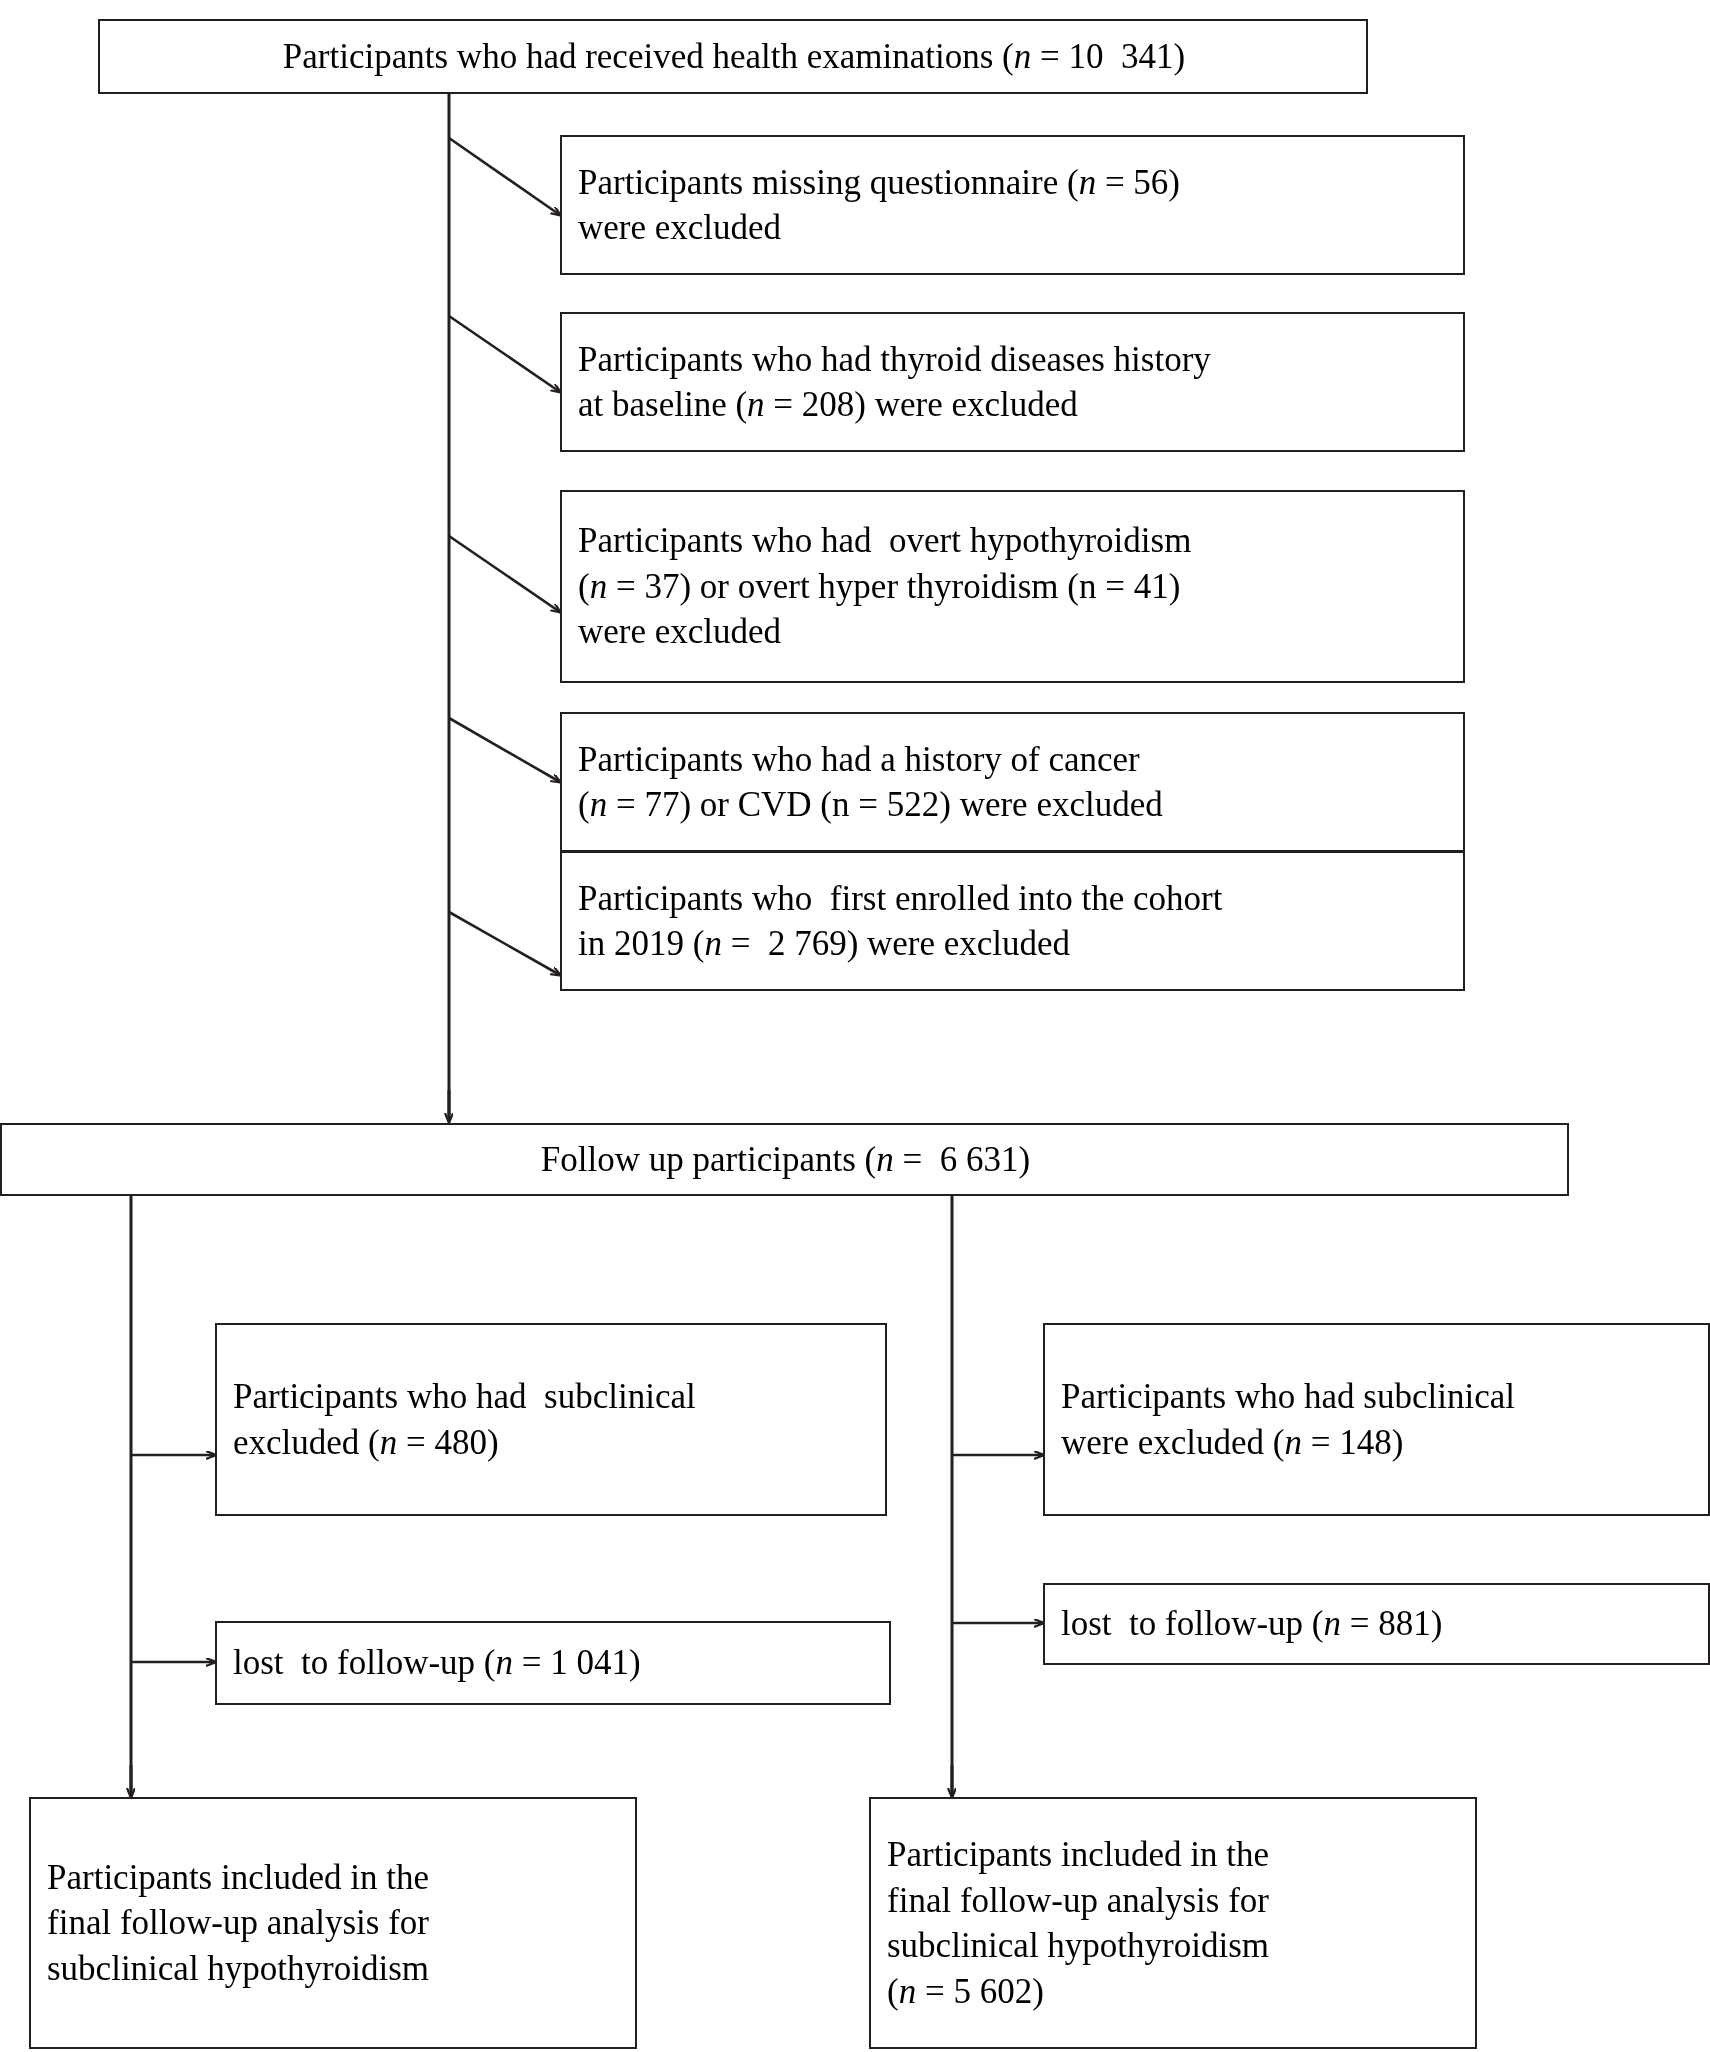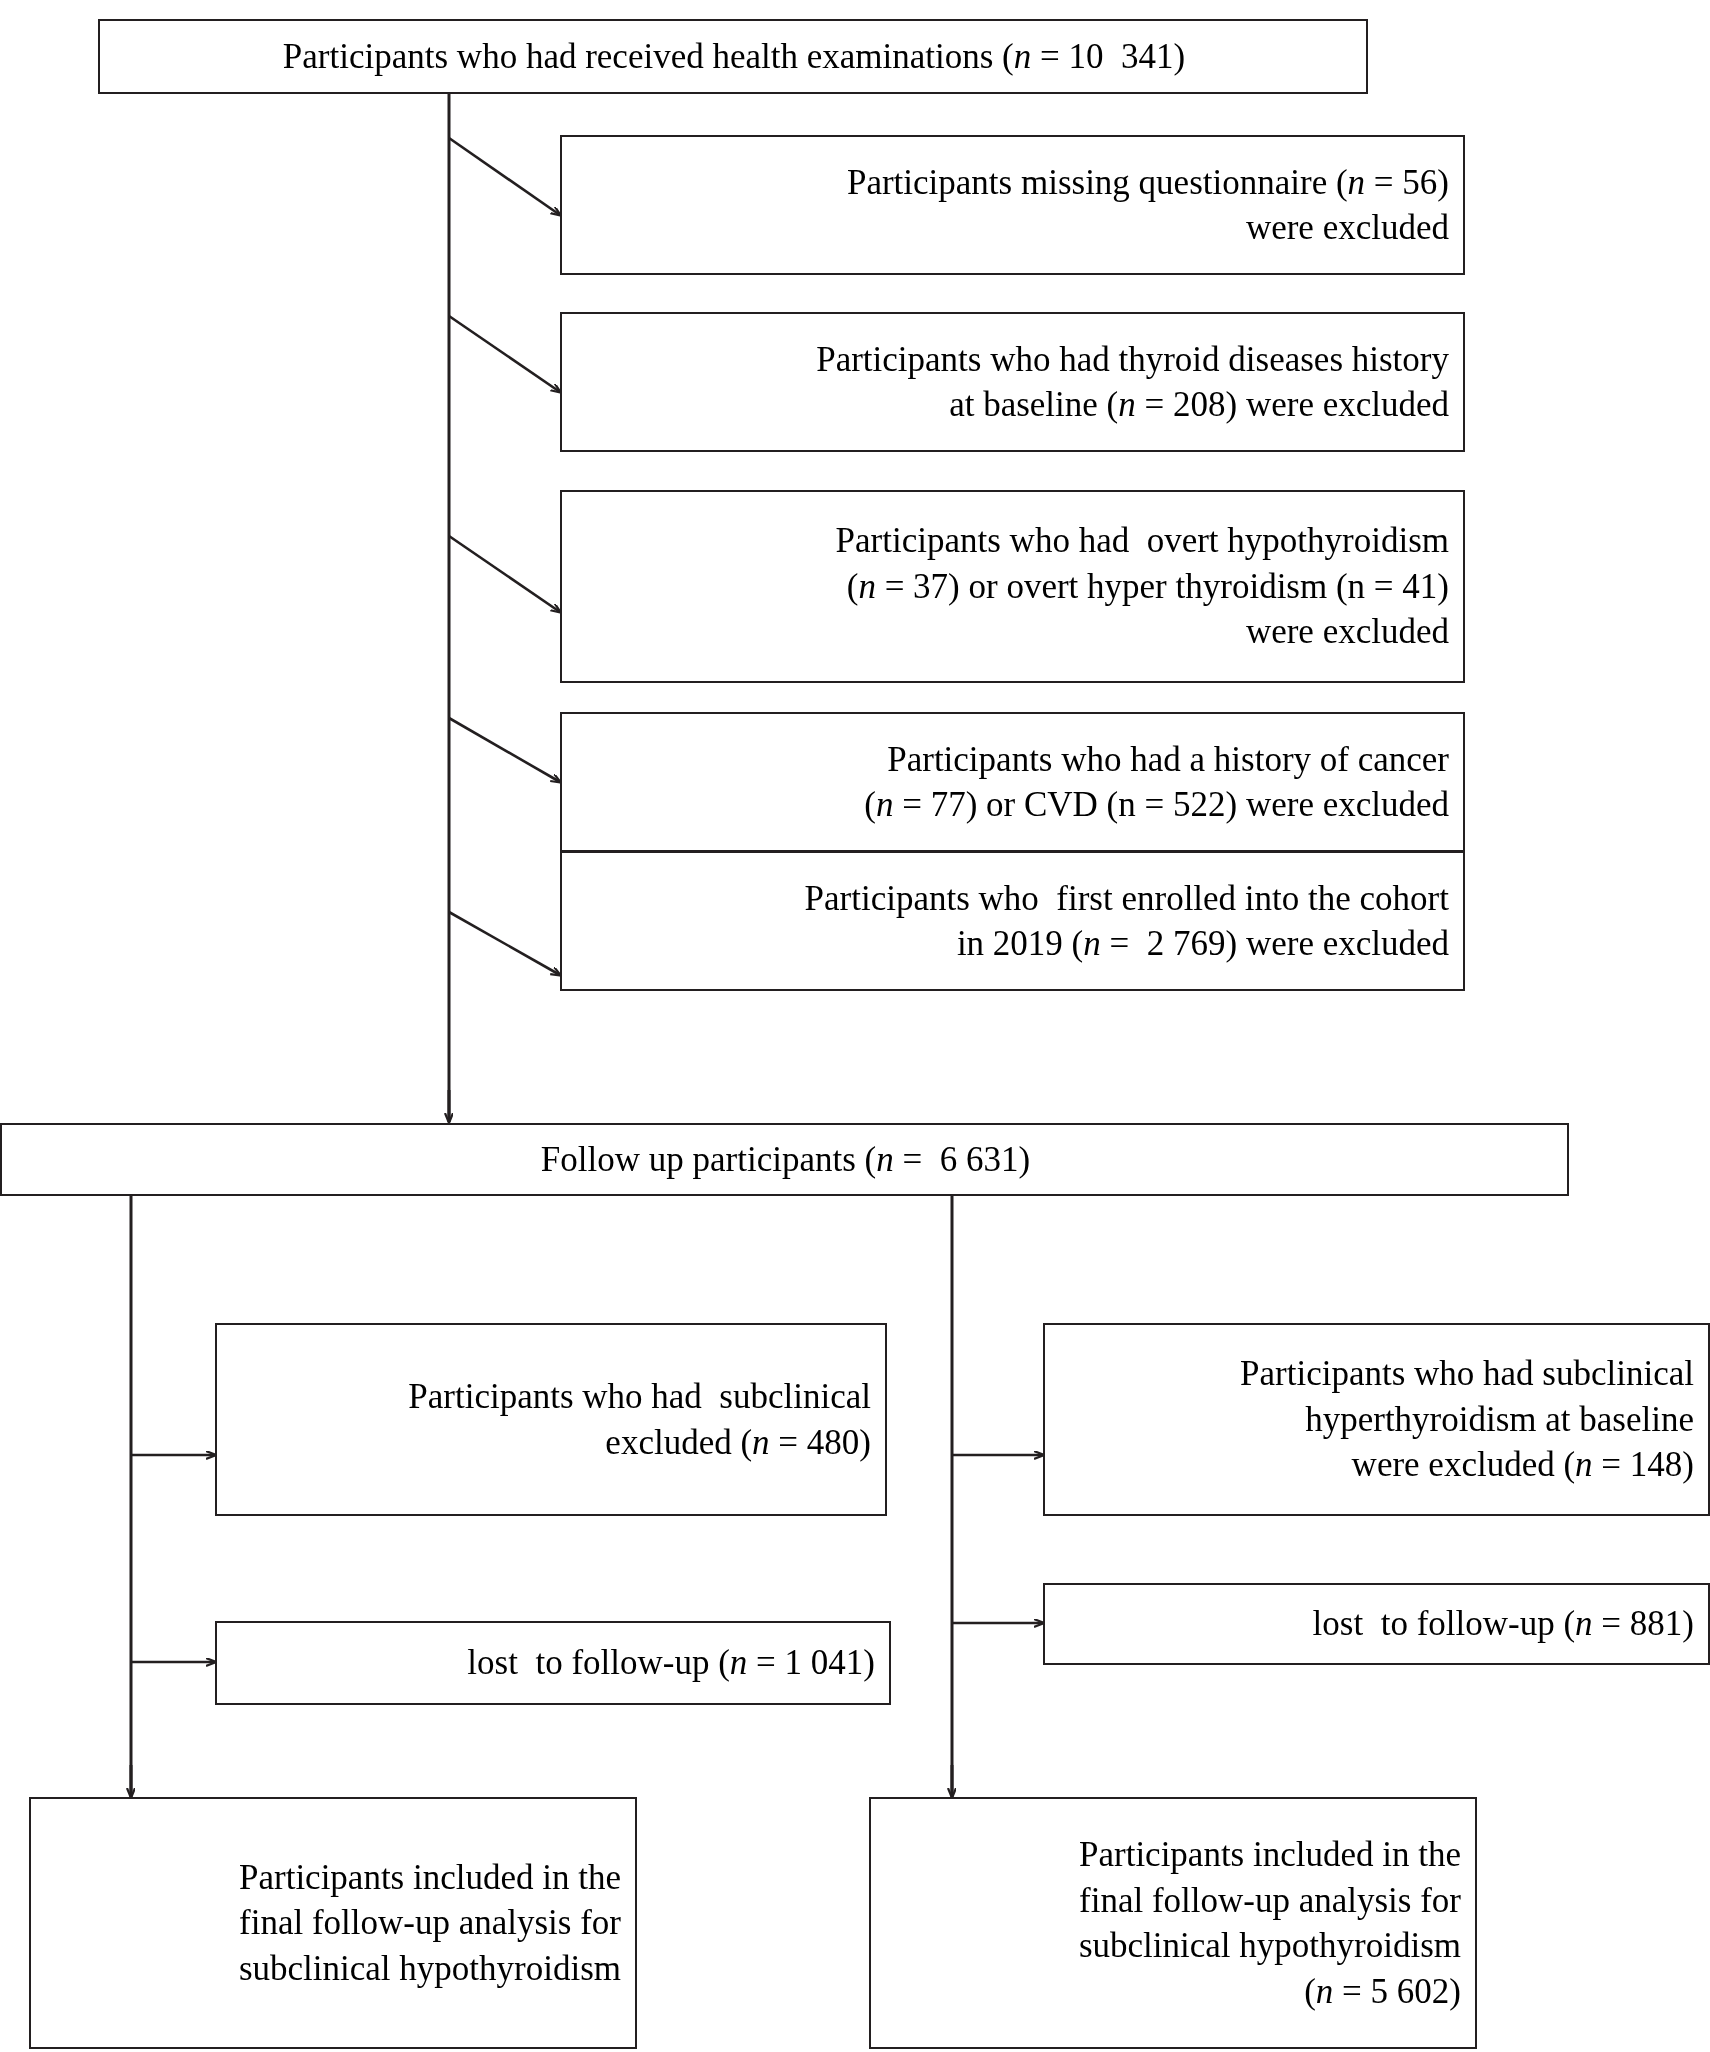--- a/index.html
+++ b/index.html
@@ -22,21 +22,20 @@
     position: absolute;
     box-sizing: border-box;
     border: 2px solid #231f20;
     background: #ffffff;
     font-size: 35px;
     line-height: 1.30;
     padding: 6px 14px 6px 16px;
     display: flex;
     flex-direction: column;
     justify-content: center;
-    text-align: right;
   }
   .box.center {
     align-items: center;
     text-align: center;
   }
   .box .ln { display: block; white-space: pre; }
   .ital { font-style: italic; }
   svg.lines {
     position: absolute;
     left: 0;
@@ -112,21 +111,20 @@
     <span class="ln">Follow up participants (<span class="ital">n</span> =  6 631)</span>
   </div>
 
   <div class="box" style="left:215px; top:1323px; width:672px; height:193px;">
     <span class="ln">Participants who had  subclinical</span>
     <span class="ln">excluded (<span class="ital">n</span> = 480)</span>
   </div>
 
   <div class="box" style="left:1043px; top:1323px; width:667px; height:193px;">
     <span class="ln">Participants who had subclinical</span>
-    <span class="ln">hyperthyroidism at baseline</span>
     <span class="ln">were excluded (<span class="ital">n</span> = 148)</span>
   </div>
 
   <div class="box" style="left:215px; top:1621px; width:676px; height:84px;">
     <span class="ln">lost  to follow-up (<span class="ital">n</span> = 1 041)</span>
   </div>
 
   <div class="box" style="left:1043px; top:1583px; width:667px; height:82px;">
     <span class="ln">lost  to follow-up (<span class="ital">n</span> = 881)</span>
   </div>

